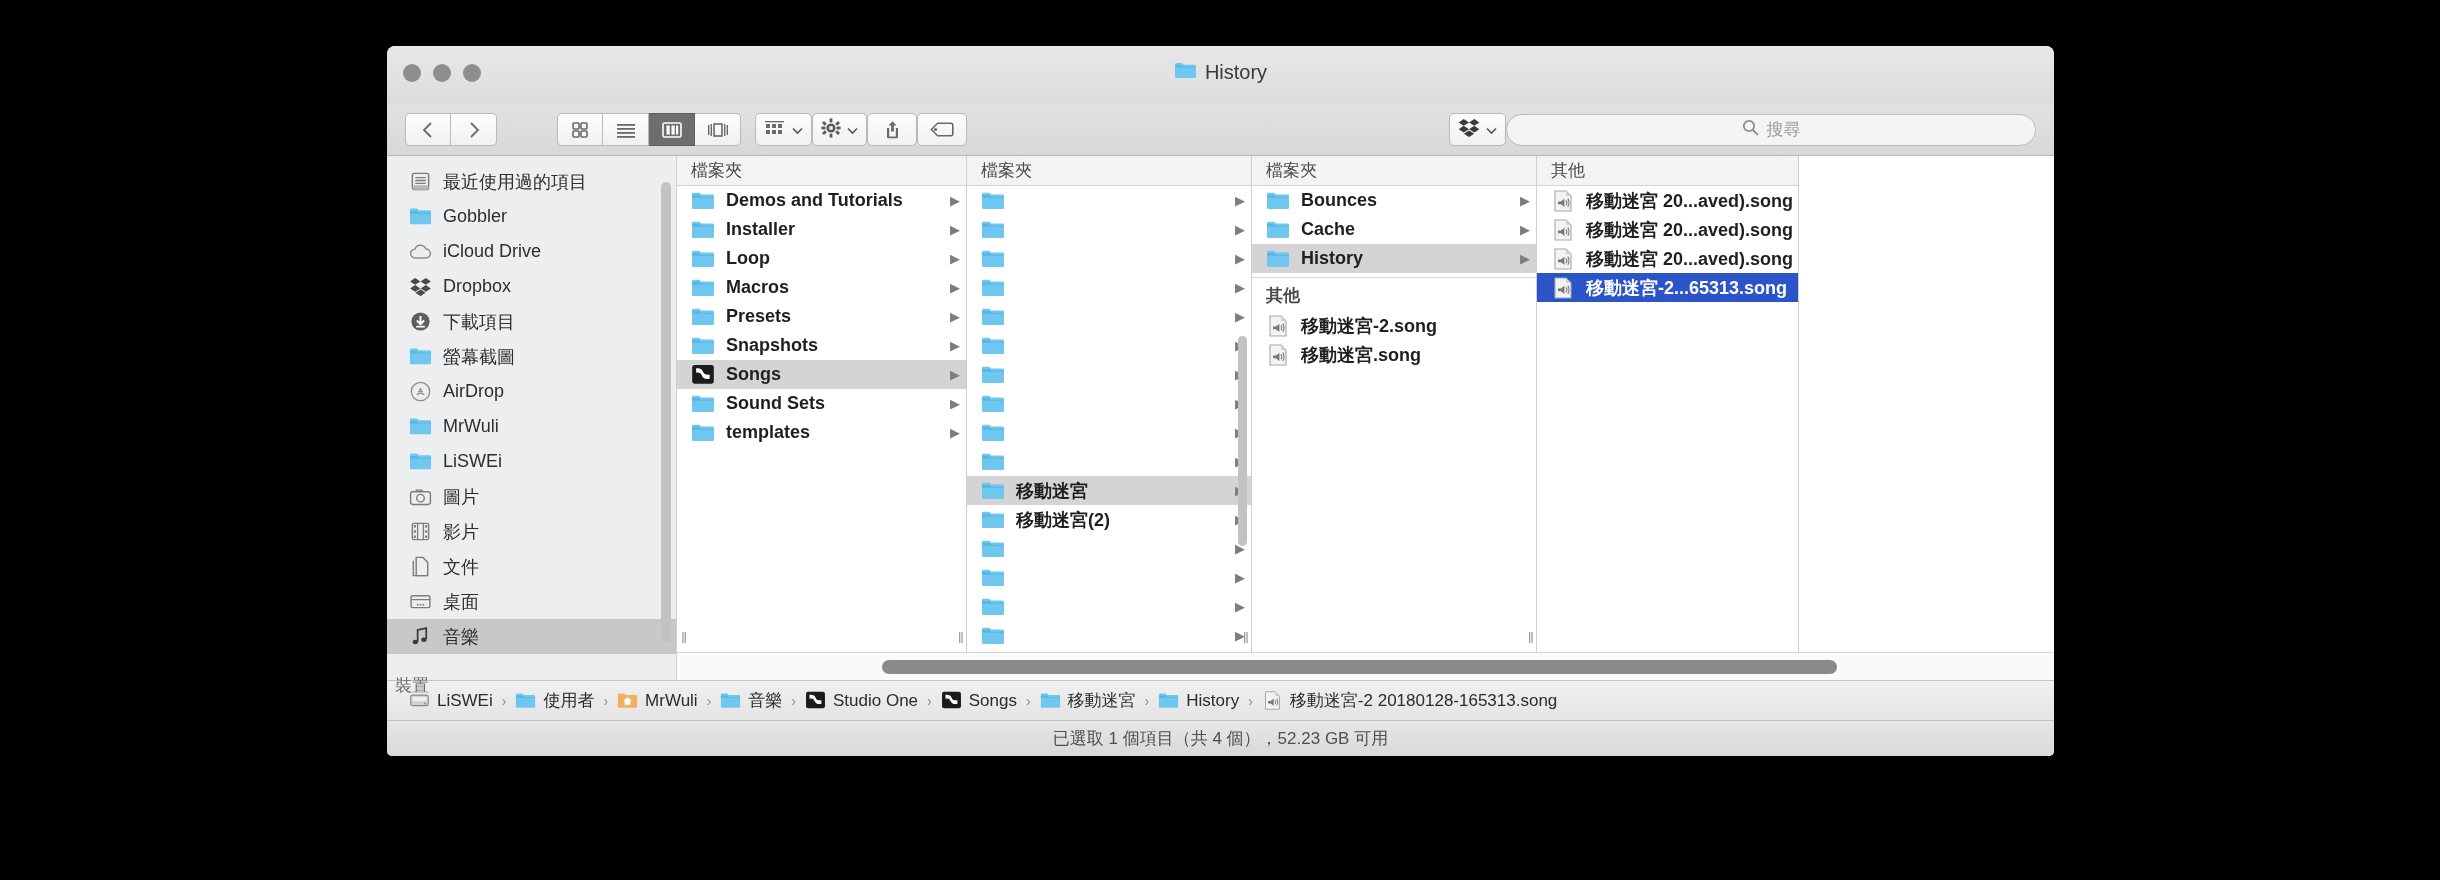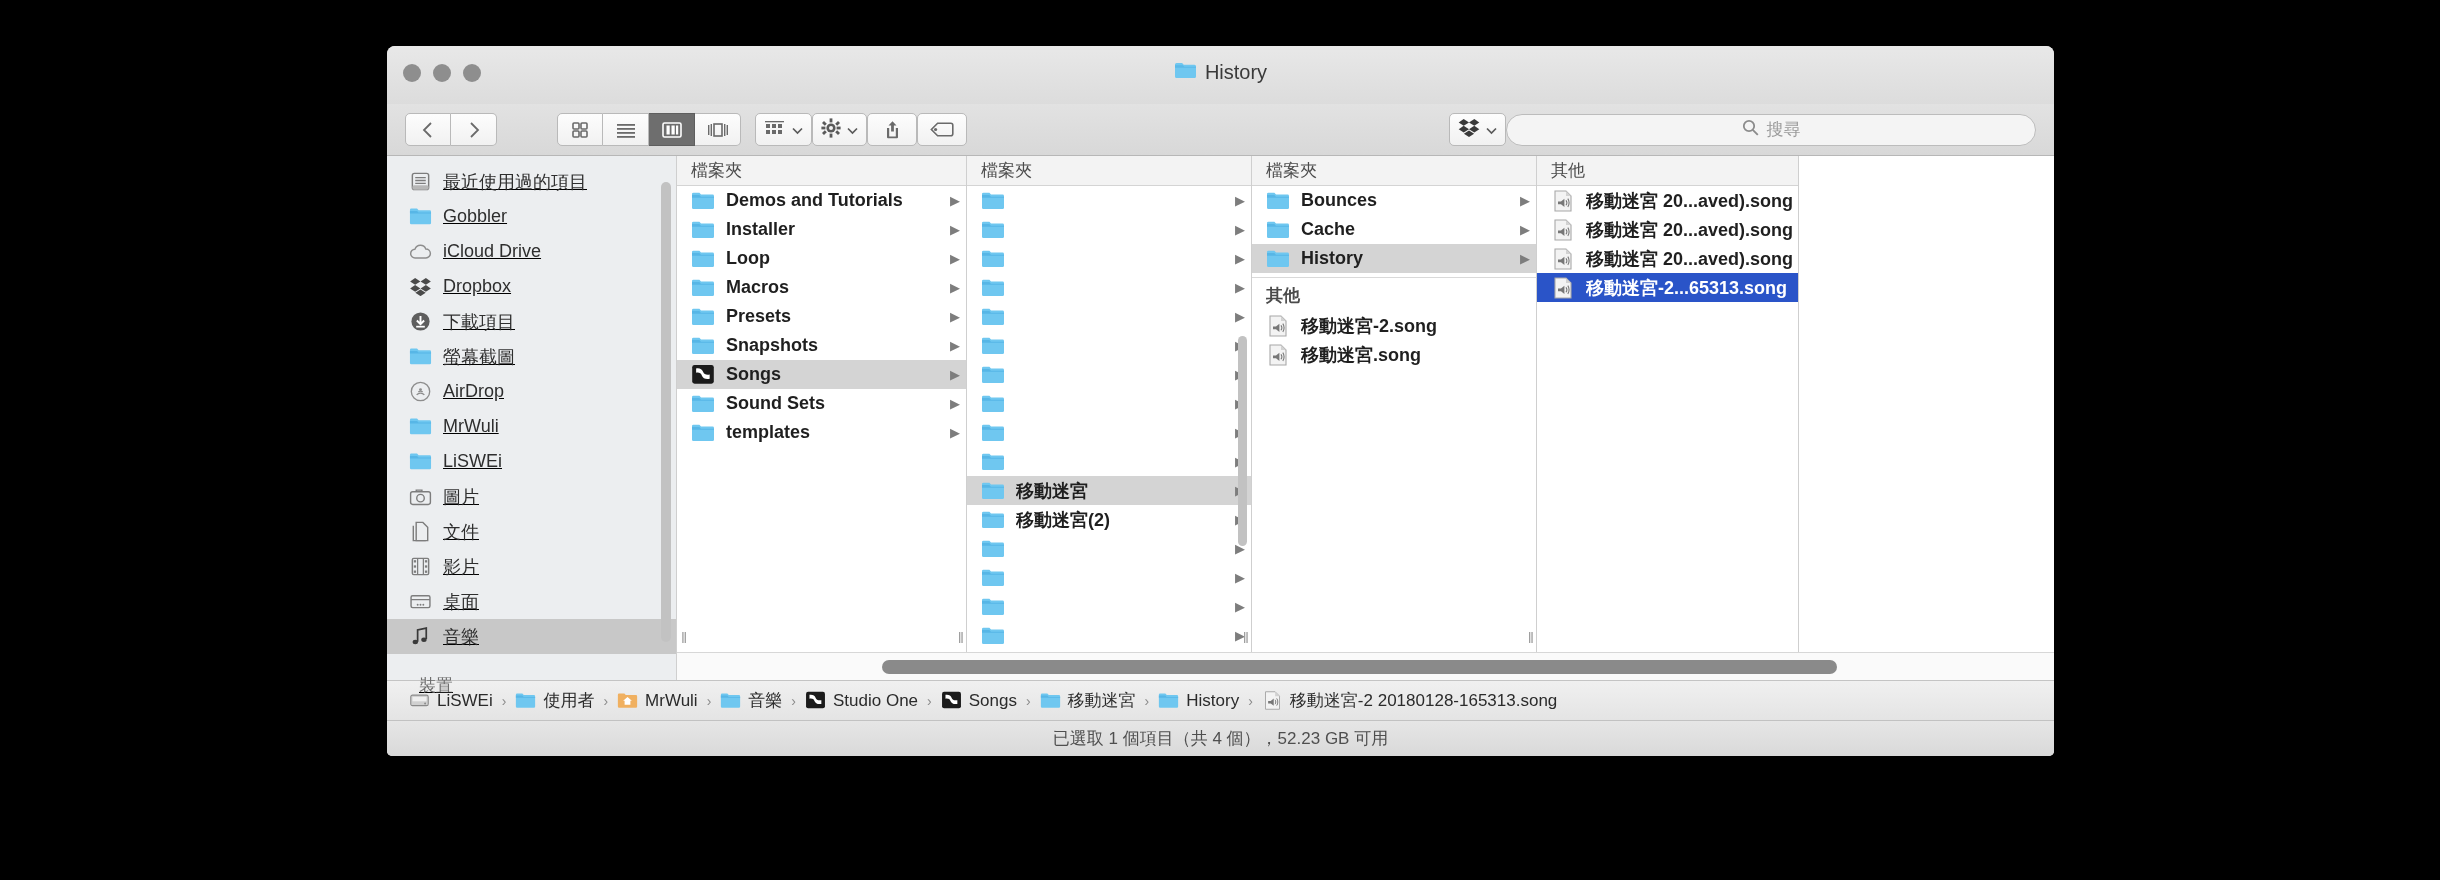--- a/index.html
+++ b/index.html
@@ -94,32 +94,32 @@
   
   .body-row { flex: 1 1 auto; display: flex; min-height: 0; }
 
   
   .sidebar {
     width: 290px; flex: 0 0 290px;
     background: #eceef0;
     border-right: 1px solid #cfcfcf;
     position: relative;
     padding-top: 8px;
-    display: flex; flex-direction: column; text-decoration: underline;
+    display: flex; flex-direction: column;
   }
   .sb-item {
     height: 35px; display: flex; align-items: center;
     gap: 10px; padding: 0 12px 0 20px;
     font-size: 18px; color: #2e2e2e;
     white-space: nowrap;
   }
   .sb-item.selected { background: #c8c8c8; }
   .sb-ico { width: 26px; height: 22px; flex: 0 0 26px; display:flex; align-items:center; justify-content:center; }
   .sb-header {
-    font-size: 17px; color: #6d6d6d; padding: 14px 0 4px 32px;
+    font-size: 17px; color: #6d6d6d; padding: 14px 0 4px 8px;
   }
   .sb-divider { height: 1px; background: #dcdcdc; margin: 6px 0 0; }
   .sb-scroll {
     position: absolute; right: 5px; top: 26px;
     width: 10px; height: 460px;
     background: #c2c2c2; border-radius: 5px;
   }
 
   
   .columns-area { flex: 1 1 auto; display: flex; flex-direction: column; min-width: 0; background: #fff; }
@@ -474,46 +474,46 @@
                 <rect x="1.5" y="5" width="21" height="13.5" rx="2.2" fill="none" stroke="#7d7d7d" stroke-width="1.5"></rect>
                 <path d="M7.5 5V3.3h6V5" fill="none" stroke="#7d7d7d" stroke-width="1.5"></path>
                 <circle cx="12" cy="11.8" r="4" fill="none" stroke="#7d7d7d" stroke-width="1.5"></circle>
               </svg>
             </span>
             <span>圖片</span>
           </div>
           <div class="sb-item">
             <span class="sb-ico">
               <svg width="23" height="23" viewBox="0 0 24 24">
-                <path d="M7.5 2.5h7l5 5v14h-12z" fill="none" stroke="#7d7d7d" stroke-width="1.5"></path>
-                <path d="M4.5 6v15.5h13" fill="none" stroke="#7d7d7d" stroke-width="1.5"></path>
-              </svg>
-            </span>
-            <span>文件</span>
-          </div>
-          <div class="sb-item">
-            <span class="sb-ico">
-              <svg width="23" height="23" viewBox="0 0 24 24">
                 <rect x="3.5" y="3.5" width="17" height="17" rx="1.4" fill="none" stroke="#7d7d7d" stroke-width="1.5"></rect>
                 <g fill="#7d7d7d">
                   <rect x="5" y="5.4" width="2.4" height="2.4"></rect>
                   <rect x="5" y="10.8" width="2.4" height="2.4"></rect>
                   <rect x="5" y="16.2" width="2.4" height="2.4"></rect>
                   <rect x="16.6" y="5.4" width="2.4" height="2.4"></rect>
                   <rect x="16.6" y="10.8" width="2.4" height="2.4"></rect>
                   <rect x="16.6" y="16.2" width="2.4" height="2.4"></rect>
                 </g>
                 <line x1="9" y1="3.5" x2="9" y2="20.5" stroke="#7d7d7d" stroke-width="1.3"></line>
                 <line x1="15" y1="3.5" x2="15" y2="20.5" stroke="#7d7d7d" stroke-width="1.3"></line>
               </svg>
             </span>
             <span>影片</span>
           </div>
           <div class="sb-item">
             <span class="sb-ico">
+              <svg width="23" height="23" viewBox="0 0 24 24">
+                <path d="M7.5 2.5h7l5 5v14h-12z" fill="none" stroke="#7d7d7d" stroke-width="1.5"></path>
+                <path d="M4.5 6v15.5h13" fill="none" stroke="#7d7d7d" stroke-width="1.5"></path>
+              </svg>
+            </span>
+            <span>文件</span>
+          </div>
+          <div class="sb-item">
+            <span class="sb-ico">
               <svg width="23" height="17.94" viewBox="0 0 24 19">
                 <rect x="2" y="3" width="20" height="12.5" rx="1.6" fill="none" stroke="#7d7d7d" stroke-width="1.5"></rect>
                 <line x1="2" y1="7" x2="22" y2="7" stroke="#7d7d7d" stroke-width="1.3"></line>
                 <g fill="#7d7d7d">
                   <circle cx="9" cy="12.5" r="1"></circle>
                   <circle cx="12" cy="12.5" r="1"></circle>
                   <circle cx="15" cy="12.5" r="1"></circle>
                 </g>
               </svg>
             </span>

